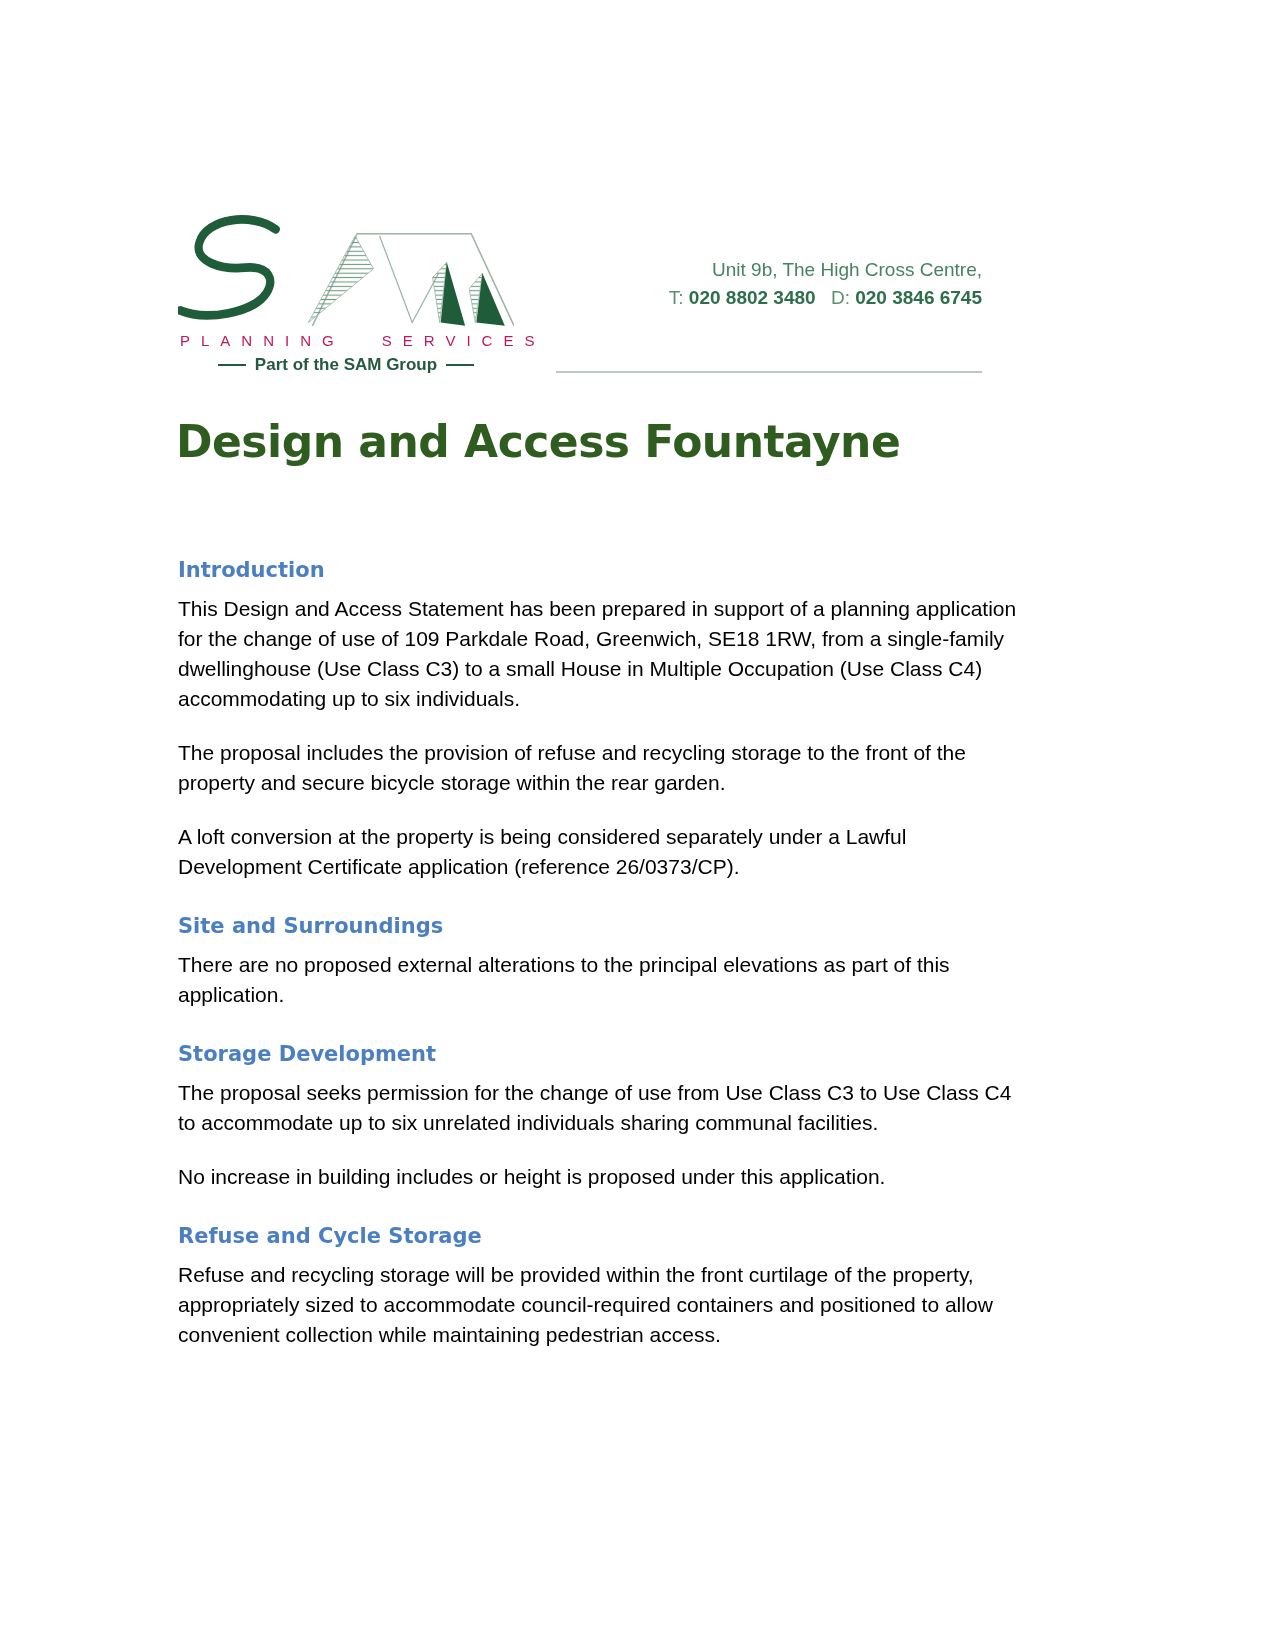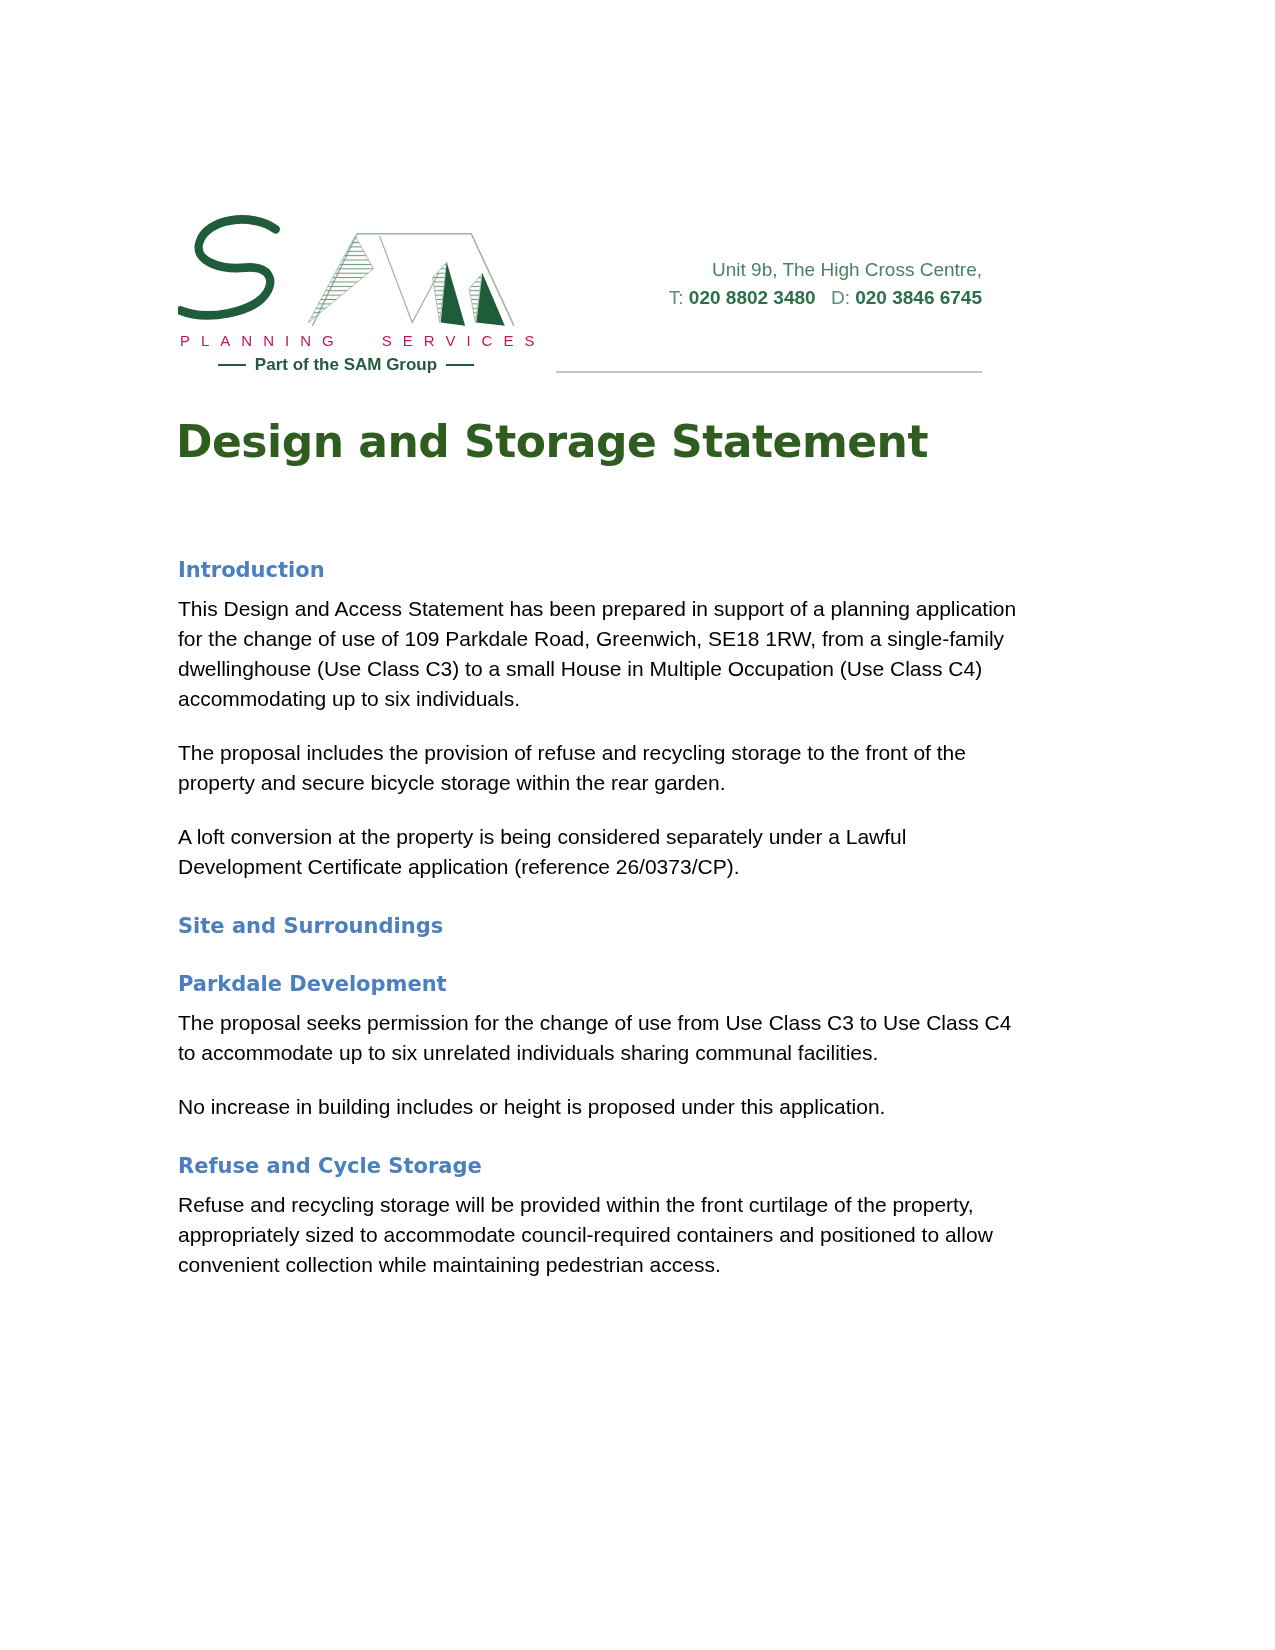--- a/index.html
+++ b/index.html
@@ -105,37 +105,38 @@
         <span class="lbl">T:</span>
         <span class="val">020 8802 3480</span>
         <span class="lbl gap">D:</span>
         <span class="val">020 3846 6745</span>
       </div>
     </div>
 
     <div class="header-rule"></div>
   </header>
 
-  <h1 class="title">Design and Storage Statement</h1>
+  <h1 class="title">Design and Access Fountayne</h1>
 
   <main class="content">
 
     <section>
       <h2>Introduction</h2>
       <p>This Design and Access Statement has been prepared in support of a planning application for the change of use of 109 Parkdale Road, Greenwich, SE18 1RW, from a single-family dwellinghouse (Use Class C3) to a small House in Multiple Occupation (Use Class C4) accommodating up to six individuals.</p>
       <p>The proposal includes the provision of refuse and recycling storage to the front of the property and secure bicycle storage within the rear garden.</p>
       <p>A loft conversion at the property is being considered separately under a Lawful Development Certificate application (reference 26/0373/CP).</p>
     </section>
 
     <section>
       <h2>Site and Surroundings</h2>
+      <p>There are no proposed external alterations to the principal elevations as part of this application.</p>
     </section>
 
     <section>
-      <h2>Parkdale Development</h2>
+      <h2>Storage Development</h2>
       <p>The proposal seeks permission for the change of use from Use Class C3 to Use Class C4 to accommodate up to six unrelated individuals sharing communal facilities.</p>
       <p>No increase in building includes or height is proposed under this application.</p>
     </section>
 
     <section>
       <h2>Refuse and Cycle Storage</h2>
       <p>Refuse and recycling storage will be provided within the front curtilage of the property, appropriately sized to accommodate council-required containers and positioned to allow convenient collection while maintaining pedestrian access.</p>
     </section>
 
   </main>

